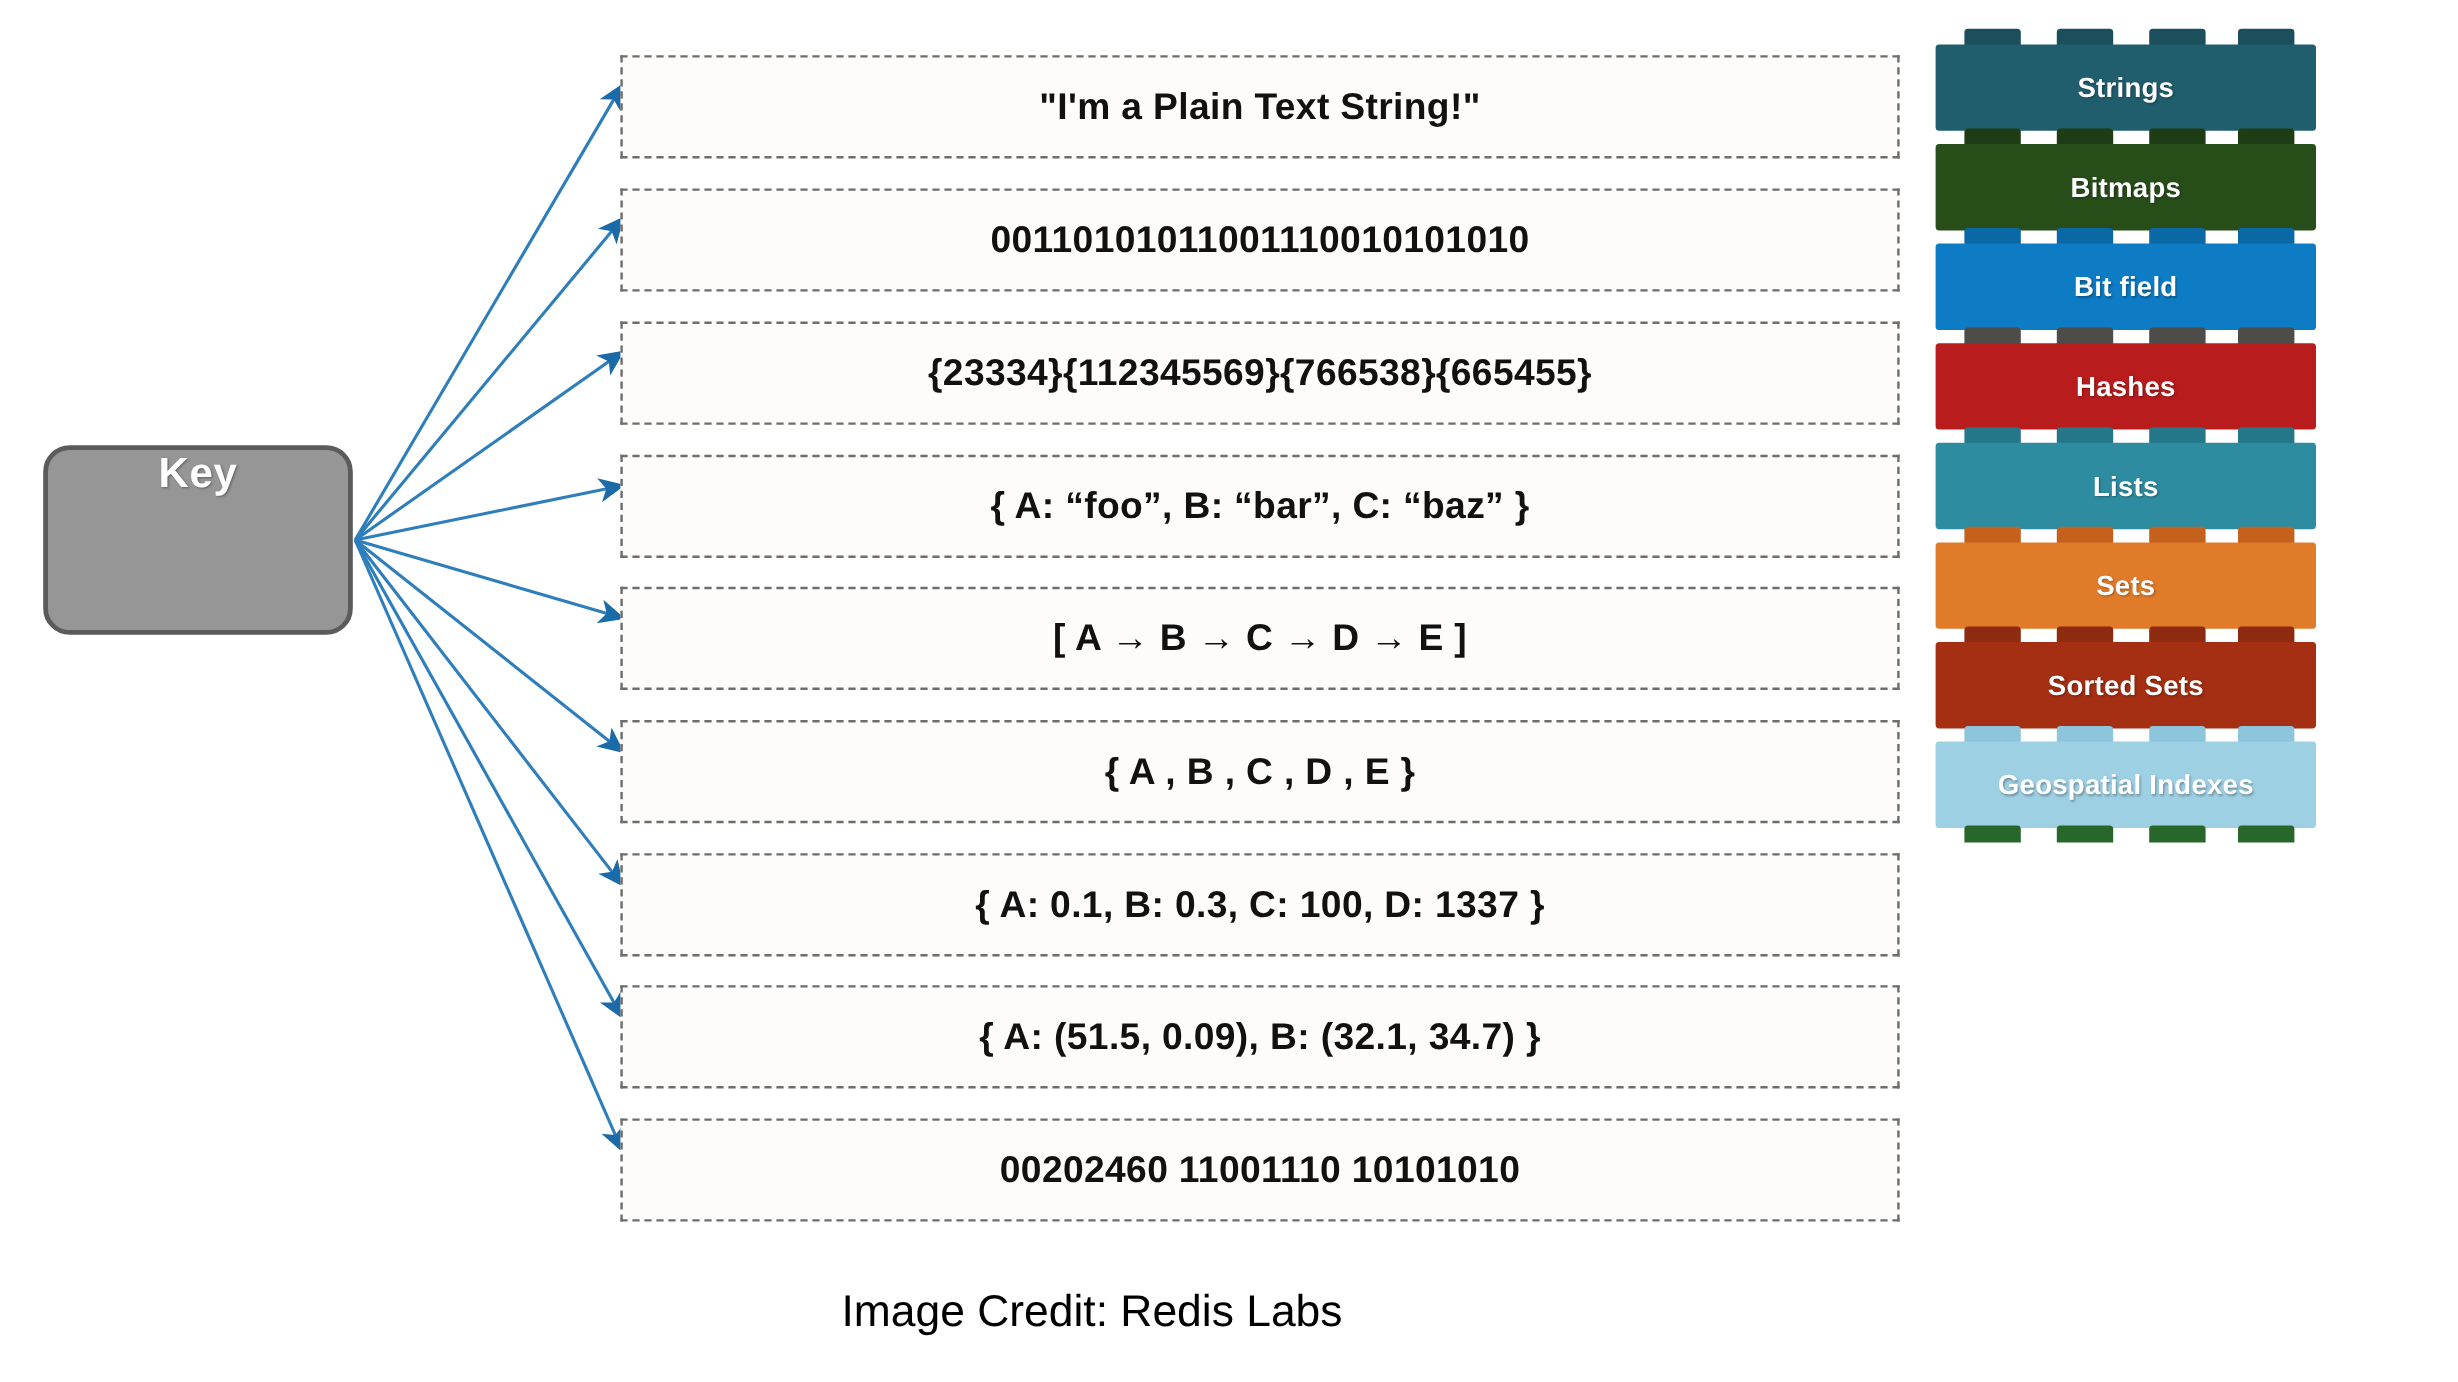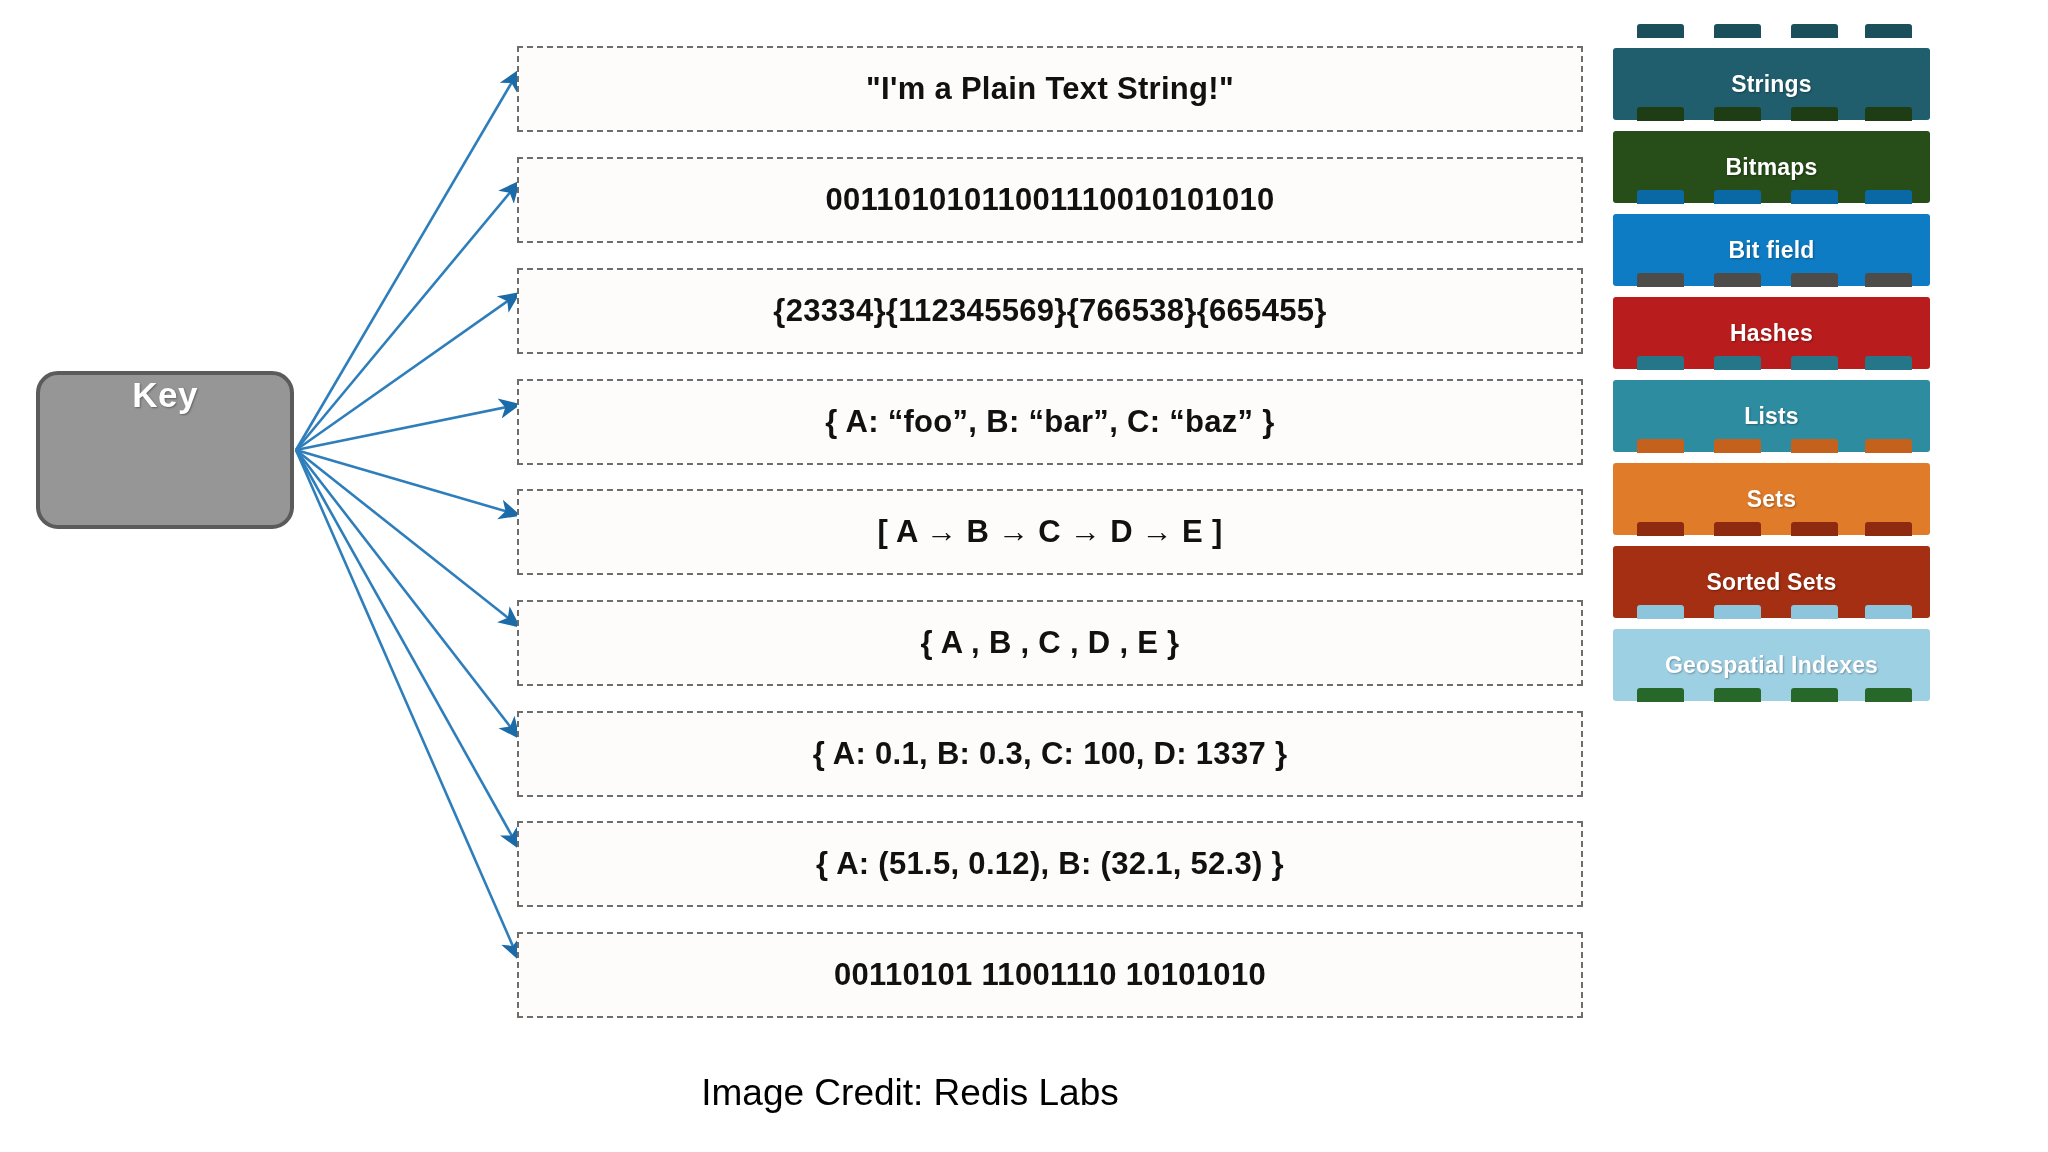--- a/index.html
+++ b/index.html
@@ -93,21 +93,21 @@
     height: 14px;
     border-radius: 3px 3px 0 0;
   }
   .brick .stud.s1 { left: 24px; }
   .brick .stud.s2 { left: 101px; }
   .brick .stud.s3 { left: 178px; }
   .brick .stud.s4 { left: 252px; }
   .brick .body {
     position: absolute;
     left: 0;
-    top: 24px;
+    top: 13px;
     width: 100%;
     height: 72px;
     border-radius: 3px;
     display: flex;
     align-items: center;
     justify-content: center;
   }
   .brick .brick-label {
     font-size: 23px;
     font-weight: bold;
@@ -170,24 +170,24 @@
   <div class="value-box" style="top:489px">
       <span class="value-text">[ A → B → C → D → E ]</span>
     </div>
   <div class="value-box" style="top:600px">
       <span class="value-text">{ A , B , C , D , E }</span>
     </div>
   <div class="value-box" style="top:711px">
       <span class="value-text">{ A: 0.1, B: 0.3, C: 100, D: 1337 }</span>
     </div>
   <div class="value-box" style="top:821px">
-      <span class="value-text">{ A: (51.5, 0.12), B: (32.1, 52.3)  }</span>
+      <span class="value-text">{ A: (51.5, 0.09), B: (32.1, 34.7)  }</span>
     </div>
   <div class="value-box" style="top:932px">
-      <span class="value-text">00110101 11001110 10101010</span>
+      <span class="value-text">00202460 11001110 10101010</span>
     </div>
 
   <div class="brick" style="top:24px">
     <div class="studs">
       <span class="stud s1" style="background: rgb(27, 79, 92);"></span>
       <span class="stud s2" style="background: rgb(27, 79, 92);"></span>
       <span class="stud s3" style="background: rgb(27, 79, 92);"></span>
       <span class="stud s4" style="background: rgb(27, 79, 92);"></span>
     </div>
     <div class="body" style="background: rgb(32, 94, 110);">

